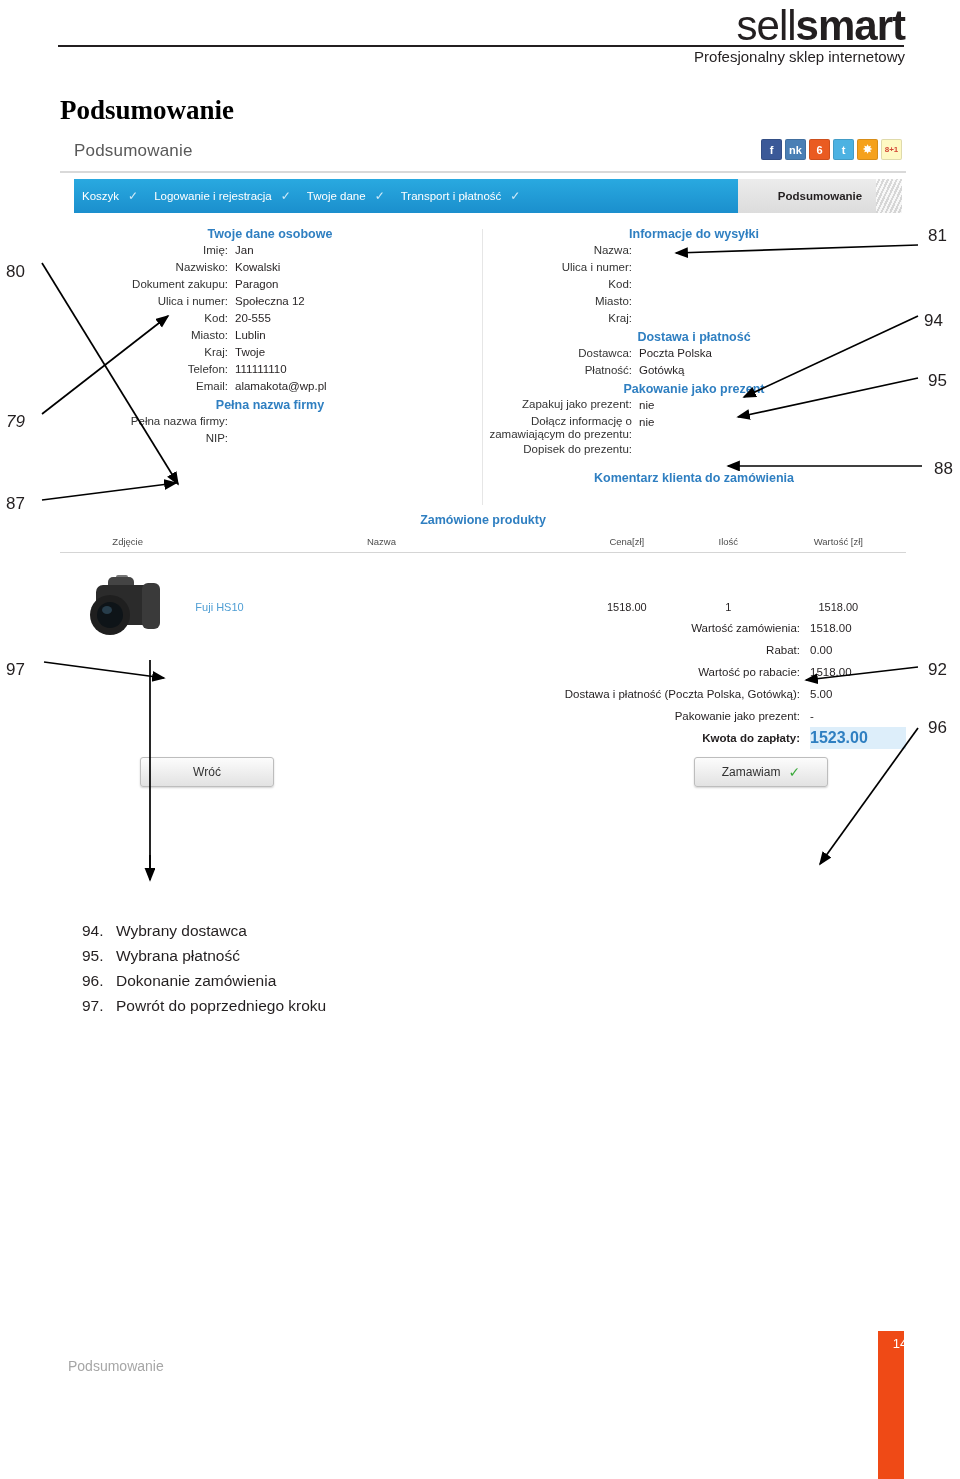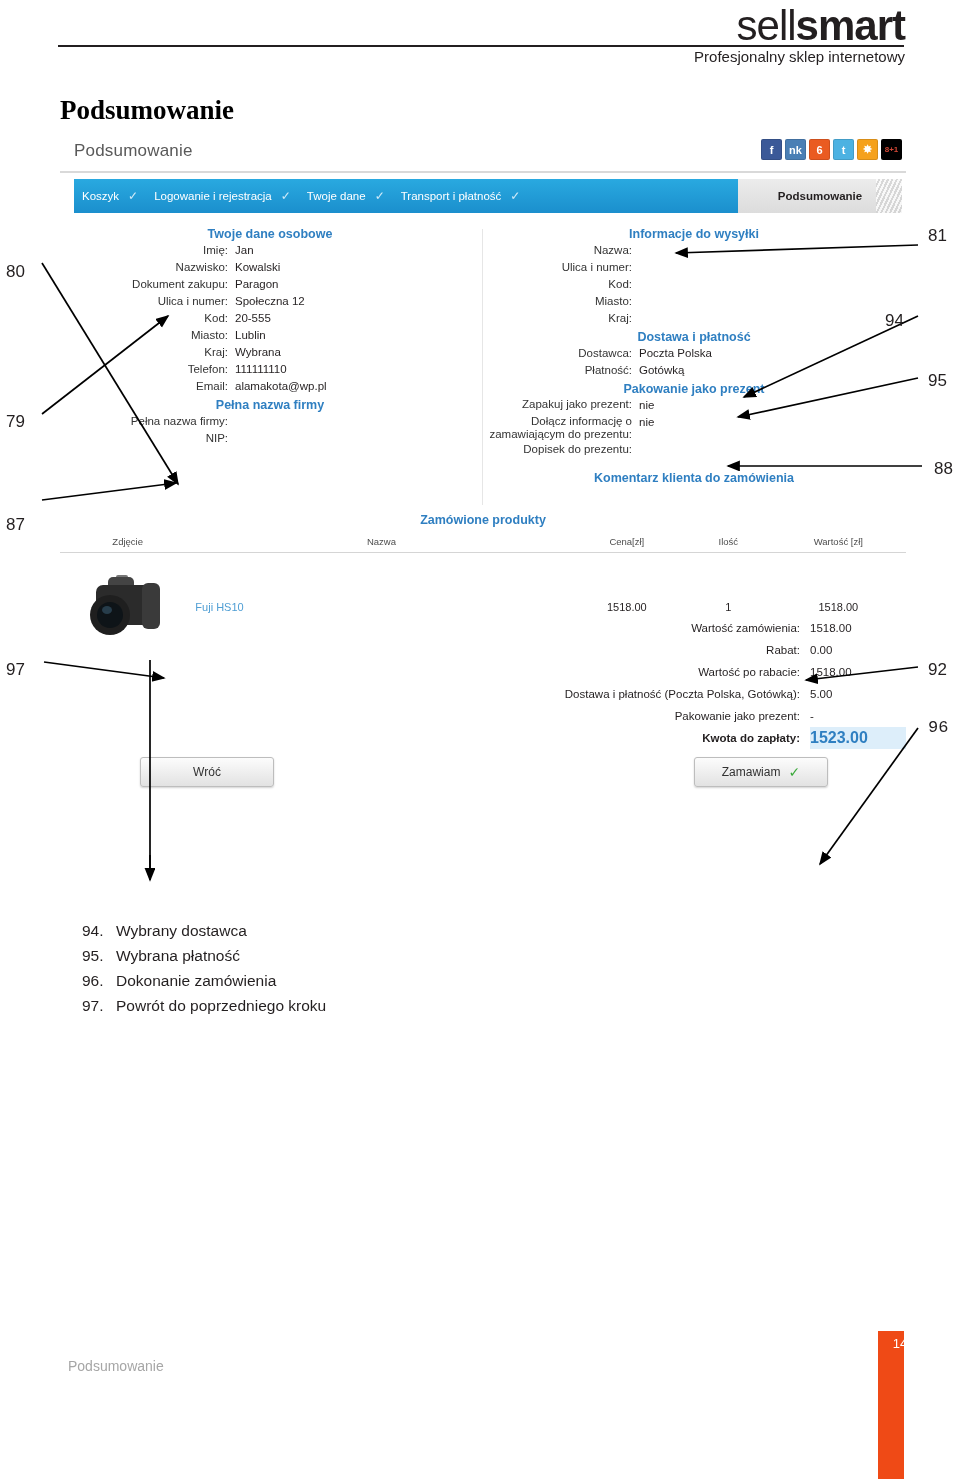--- a/index.html
+++ b/index.html
@@ -169,21 +169,21 @@
 
 <div id="shot">
 
   <div id="shot-breadcrumb">Podsumowanie</div>
   <div id="social-row">
       <div class="social-ic" style="background: rgb(59, 89, 152);">f</div>
       <div class="social-ic" style="background: rgb(74, 127, 181);">nk</div>
       <div class="social-ic" style="background: rgb(234, 91, 33);">6</div>
       <div class="social-ic" style="background: rgb(76, 178, 226);">t</div>
       <div class="social-ic" style="background: rgb(245, 161, 28);">✸</div>
-      <div class="social-ic" style="background: #000000; color: rgb(211, 72, 54); font-size: 8px;">8+1</div>
+      <div class="social-ic" style="background: #fef9c3; color: rgb(211, 72, 54); font-size: 8px;">8+1</div>
     </div>
   <div id="shot-topline"></div>
 
   <div id="steps">
       <div class="step step-done">
         <span>Koszyk</span>
         <span class="chk">✓</span>
       </div>
       <div class="step step-done">
         <span>Logowanie i rejestracja</span>
@@ -227,21 +227,21 @@
           <div class="kv">
             <span class="k">Kod:</span>
             <span class="v">20-555</span>
           </div>
           <div class="kv">
             <span class="k">Miasto:</span>
             <span class="v">Lublin</span>
           </div>
           <div class="kv">
             <span class="k">Kraj:</span>
-            <span class="v">Wybrana</span>
+            <span class="v">Twoje</span>
           </div>
           <div class="kv">
             <span class="k">Telefon:</span>
             <span class="v">111111110</span>
           </div>
           <div class="kv">
             <span class="k">Email:</span>
             <span class="v">alamakota@wp.pl</span>
           </div>
         </div>
@@ -395,29 +395,29 @@
   <g stroke="#000" stroke-width="1.7" fill="none">
     <path d="M150,660 L150,878"></path>
   </g>
   <g stroke="#000" stroke-width="1.7" fill="none" marker-end="url(#ah)">
     <path d="M150,855 L150,880"></path>
   </g>
 </svg>
 
 <div id="anno-layer">
     <div class="anno" id="anno-80" style="left: 6px; top: 262px;">80</div>
-    <div class="anno" id="anno-79" style="left: 6px; top: 412px;">79</div>
-    <div class="anno" id="anno-87" style="left: 6px; top: 515px;">87</div>
+    <div class="anno" id="anno-79" style="left: 6px; top: 412px; font-style: italic;">79</div>
+    <div class="anno" id="anno-87" style="left: 6px; top: 494px;">87</div>
     <div class="anno" id="anno-97" style="left: 6px; top: 660px;">97</div>
     <div class="anno" id="anno-81" style="left: 928px; top: 226px;">81</div>
-    <div class="anno" id="anno-94" style="left: 885px; top: 311px;">94</div>
+    <div class="anno" id="anno-94" style="left: 924px; top: 311px;">94</div>
     <div class="anno" id="anno-95" style="left: 928px; top: 371px;">95</div>
     <div class="anno" id="anno-88" style="left: 934px; top: 459px;">88</div>
     <div class="anno" id="anno-92" style="left: 928px; top: 660px;">92</div>
-    <div class="anno" id="anno-96" style="left: 928px; top: 718px; font-family: Liberation Mono, monospace;">96</div>
+    <div class="anno" id="anno-96" style="left: 928px; top: 718px;">96</div>
   </div>
 
 <div id="legend">
     <div class="li"><span class="n">94.</span><span>Wybrany dostawca</span></div>
     <div class="li"><span class="n">95.</span><span>Wybrana płatność</span></div>
     <div class="li"><span class="n">96.</span><span>Dokonanie zamówienia</span></div>
     <div class="li"><span class="n">97.</span><span>Powrót do poprzedniego kroku</span></div>
   </div>
 
 <div id="footer-text">Podsumowanie</div>

